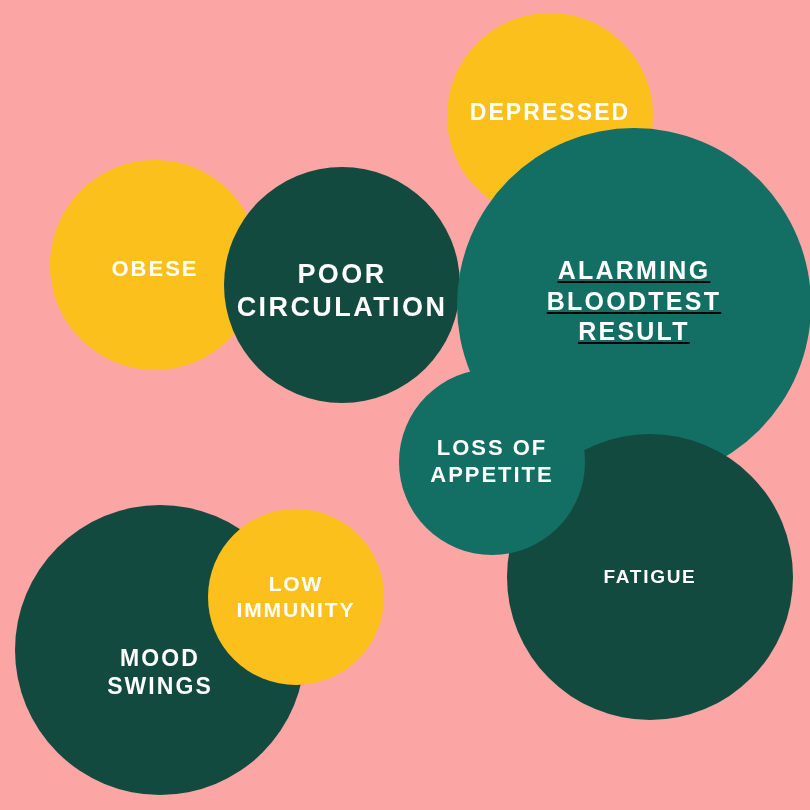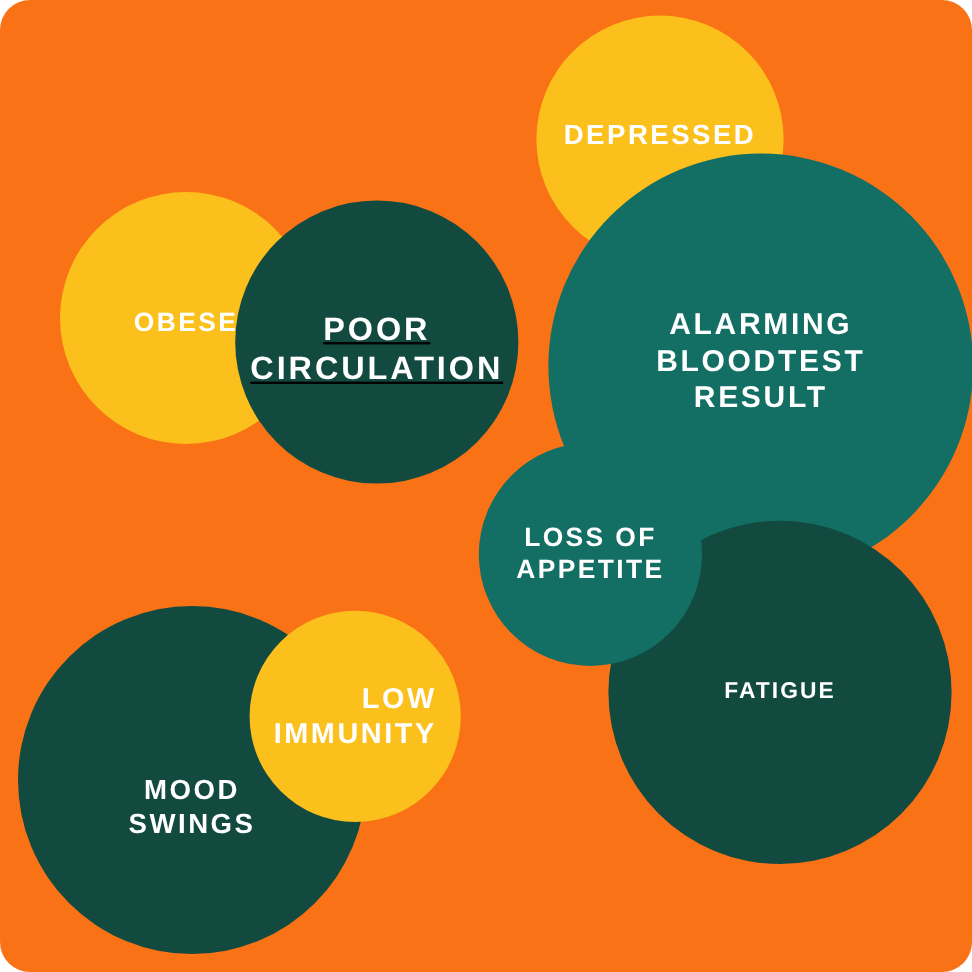--- a/index.html
+++ b/index.html
@@ -35,44 +35,44 @@
     line-height: 1.22;
     text-transform: uppercase;
     white-space: pre-line;
     user-select: none;
     pointer-events: none;
   }
 </style>
 </head>
 <body>
 
-<div id="canvas" style="background: #f97316; border-radius: 25px;">
+<div id="canvas" style="background: #fca5a5;">
     <div class="bubble" style="left: 447px; top: 13px; width: 206px; height: 206px; background: rgb(251, 192, 28); z-index: 1;">
       <span class="bubble-label" style="font-size: 23px; color: rgb(255, 255, 255); transform: translateY(-4px);">DEPRESSED</span>
     </div>
     <div class="bubble" style="left: 50px; top: 160px; width: 210px; height: 210px; background: rgb(251, 192, 28); z-index: 2;">
       <span class="bubble-label" style="font-size: 22px; color: rgb(255, 255, 255); transform: translateY(4px); text-align: center;">OBESE</span>
     </div>
-    <div class="bubble" style="left: 196px; top: 167px; width: 236px; height: 236px; background: rgb(19, 74, 64); z-index: 3; text-decoration: underline;">
+    <div class="bubble" style="left: 224px; top: 167px; width: 236px; height: 236px; background: rgb(19, 74, 64); z-index: 3;">
       <span class="bubble-label" style="font-size: 27px; color: rgb(255, 255, 255); transform: translateY(6px);">POOR
 CIRCULATION</span>
     </div>
-    <div class="bubble" style="left: 457px; top: 128px; width: 354px; height: 354px; background: rgb(19, 110, 99); z-index: 4;">
+    <div class="bubble" style="left: 457px; top: 128px; width: 354px; height: 354px; background: rgb(19, 110, 99); z-index: 4; text-decoration: underline;">
       <span class="bubble-label" style="font-size: 25px; color: rgb(255, 255, 255); transform: translateY(-4px);">ALARMING
 BLOODTEST
 RESULT</span>
     </div>
     <div class="bubble" style="left: 507px; top: 434px; width: 286px; height: 286px; background: rgb(19, 74, 64); z-index: 6;">
       <span class="bubble-label" style="font-size: 19px; color: rgb(255, 255, 255); transform: translateY(0px);">FATIGUE</span>
     </div>
     <div class="bubble" style="left: 399px; top: 369px; width: 186px; height: 186px; background: rgb(19, 110, 99); z-index: 7;">
       <span class="bubble-label" style="font-size: 22px; color: rgb(255, 255, 255); transform: translateY(0px);">LOSS OF
 APPETITE</span>
     </div>
     <div class="bubble" style="left: 15px; top: 505px; width: 290px; height: 290px; background: rgb(19, 74, 64); z-index: 8;">
       <span class="bubble-label" style="font-size: 23px; color: rgb(255, 255, 255); transform: translateY(22px);">MOOD
 SWINGS</span>
     </div>
     <div class="bubble" style="left: 208px; top: 509px; width: 176px; height: 176px; background: rgb(251, 192, 28); z-index: 9;">
-      <span class="bubble-label" style="font-size: 24px; color: rgb(255, 255, 255); transform: translateY(0px); text-align: right;">LOW
+      <span class="bubble-label" style="font-size: 21px; color: rgb(255, 255, 255); transform: translateY(0px);">LOW
 IMMUNITY</span>
     </div>
   </div>
 
 </body></html>

